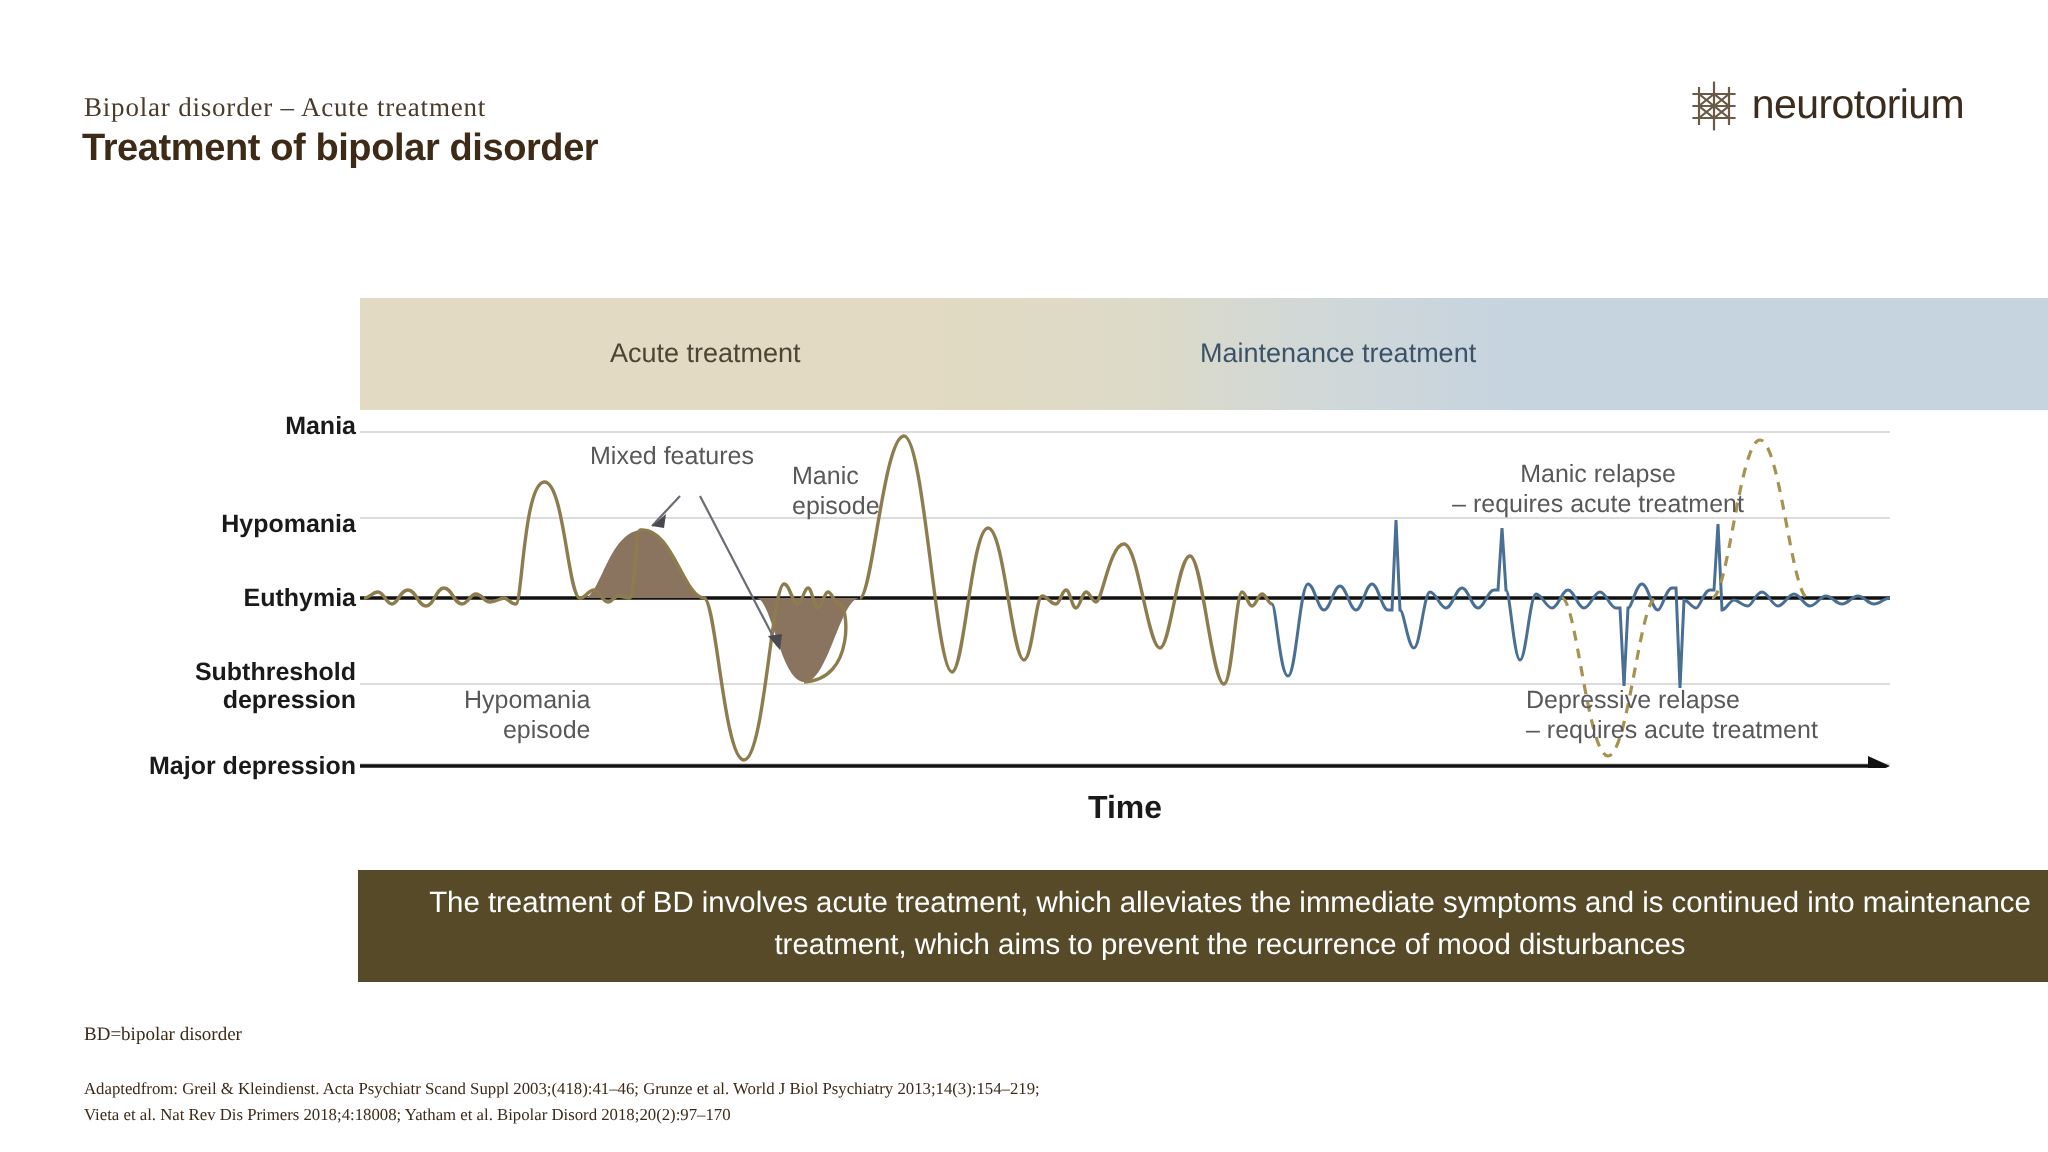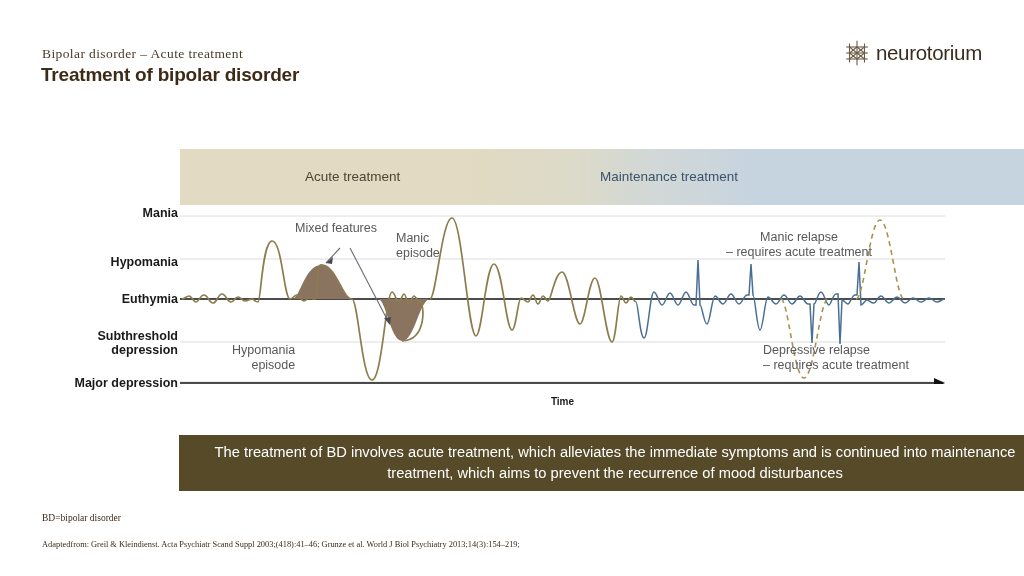--- a/index.html
+++ b/index.html
@@ -103,21 +103,21 @@
     white-space: nowrap;
   }
 
   
   #x-axis-label {
     position: absolute;
     left: 180px;
     top: 396px;
     width: 765px;
     text-align: center;
-    font-size: 10px;
+    font-size: 16px;
     font-weight: bold;
     color: #1a1a1a;
   }
 
   
   .annot {
     position: absolute;
     font-size: 12.5px;
     color: #58585a;
     line-height: 15px;
@@ -300,13 +300,14 @@
 
 <div id="x-axis-label">Time</div>
 
 <div id="callout">
   <div id="callout-text">The treatment of BD involves acute treatment, which alleviates the immediate symptoms and is continued into maintenance treatment, which aims to prevent the recurrence of mood disturbances</div>
 </div>
 
 <div id="abbrev">BD=bipolar disorder</div>
 <div id="refs">
   <div>Adaptedfrom: Greil  &amp; Kleindienst. Acta Psychiatr Scand Suppl 2003;(418):41–46;  Grunze et al. World J Biol Psychiatry 2013;14(3):154–219;</div>
+  <div>Vieta et al. Nat Rev Dis Primers 2018;4:18008;  Yatham et al. Bipolar Disord 2018;20(2):97–170</div>
 </div>
 
 </body></html>

